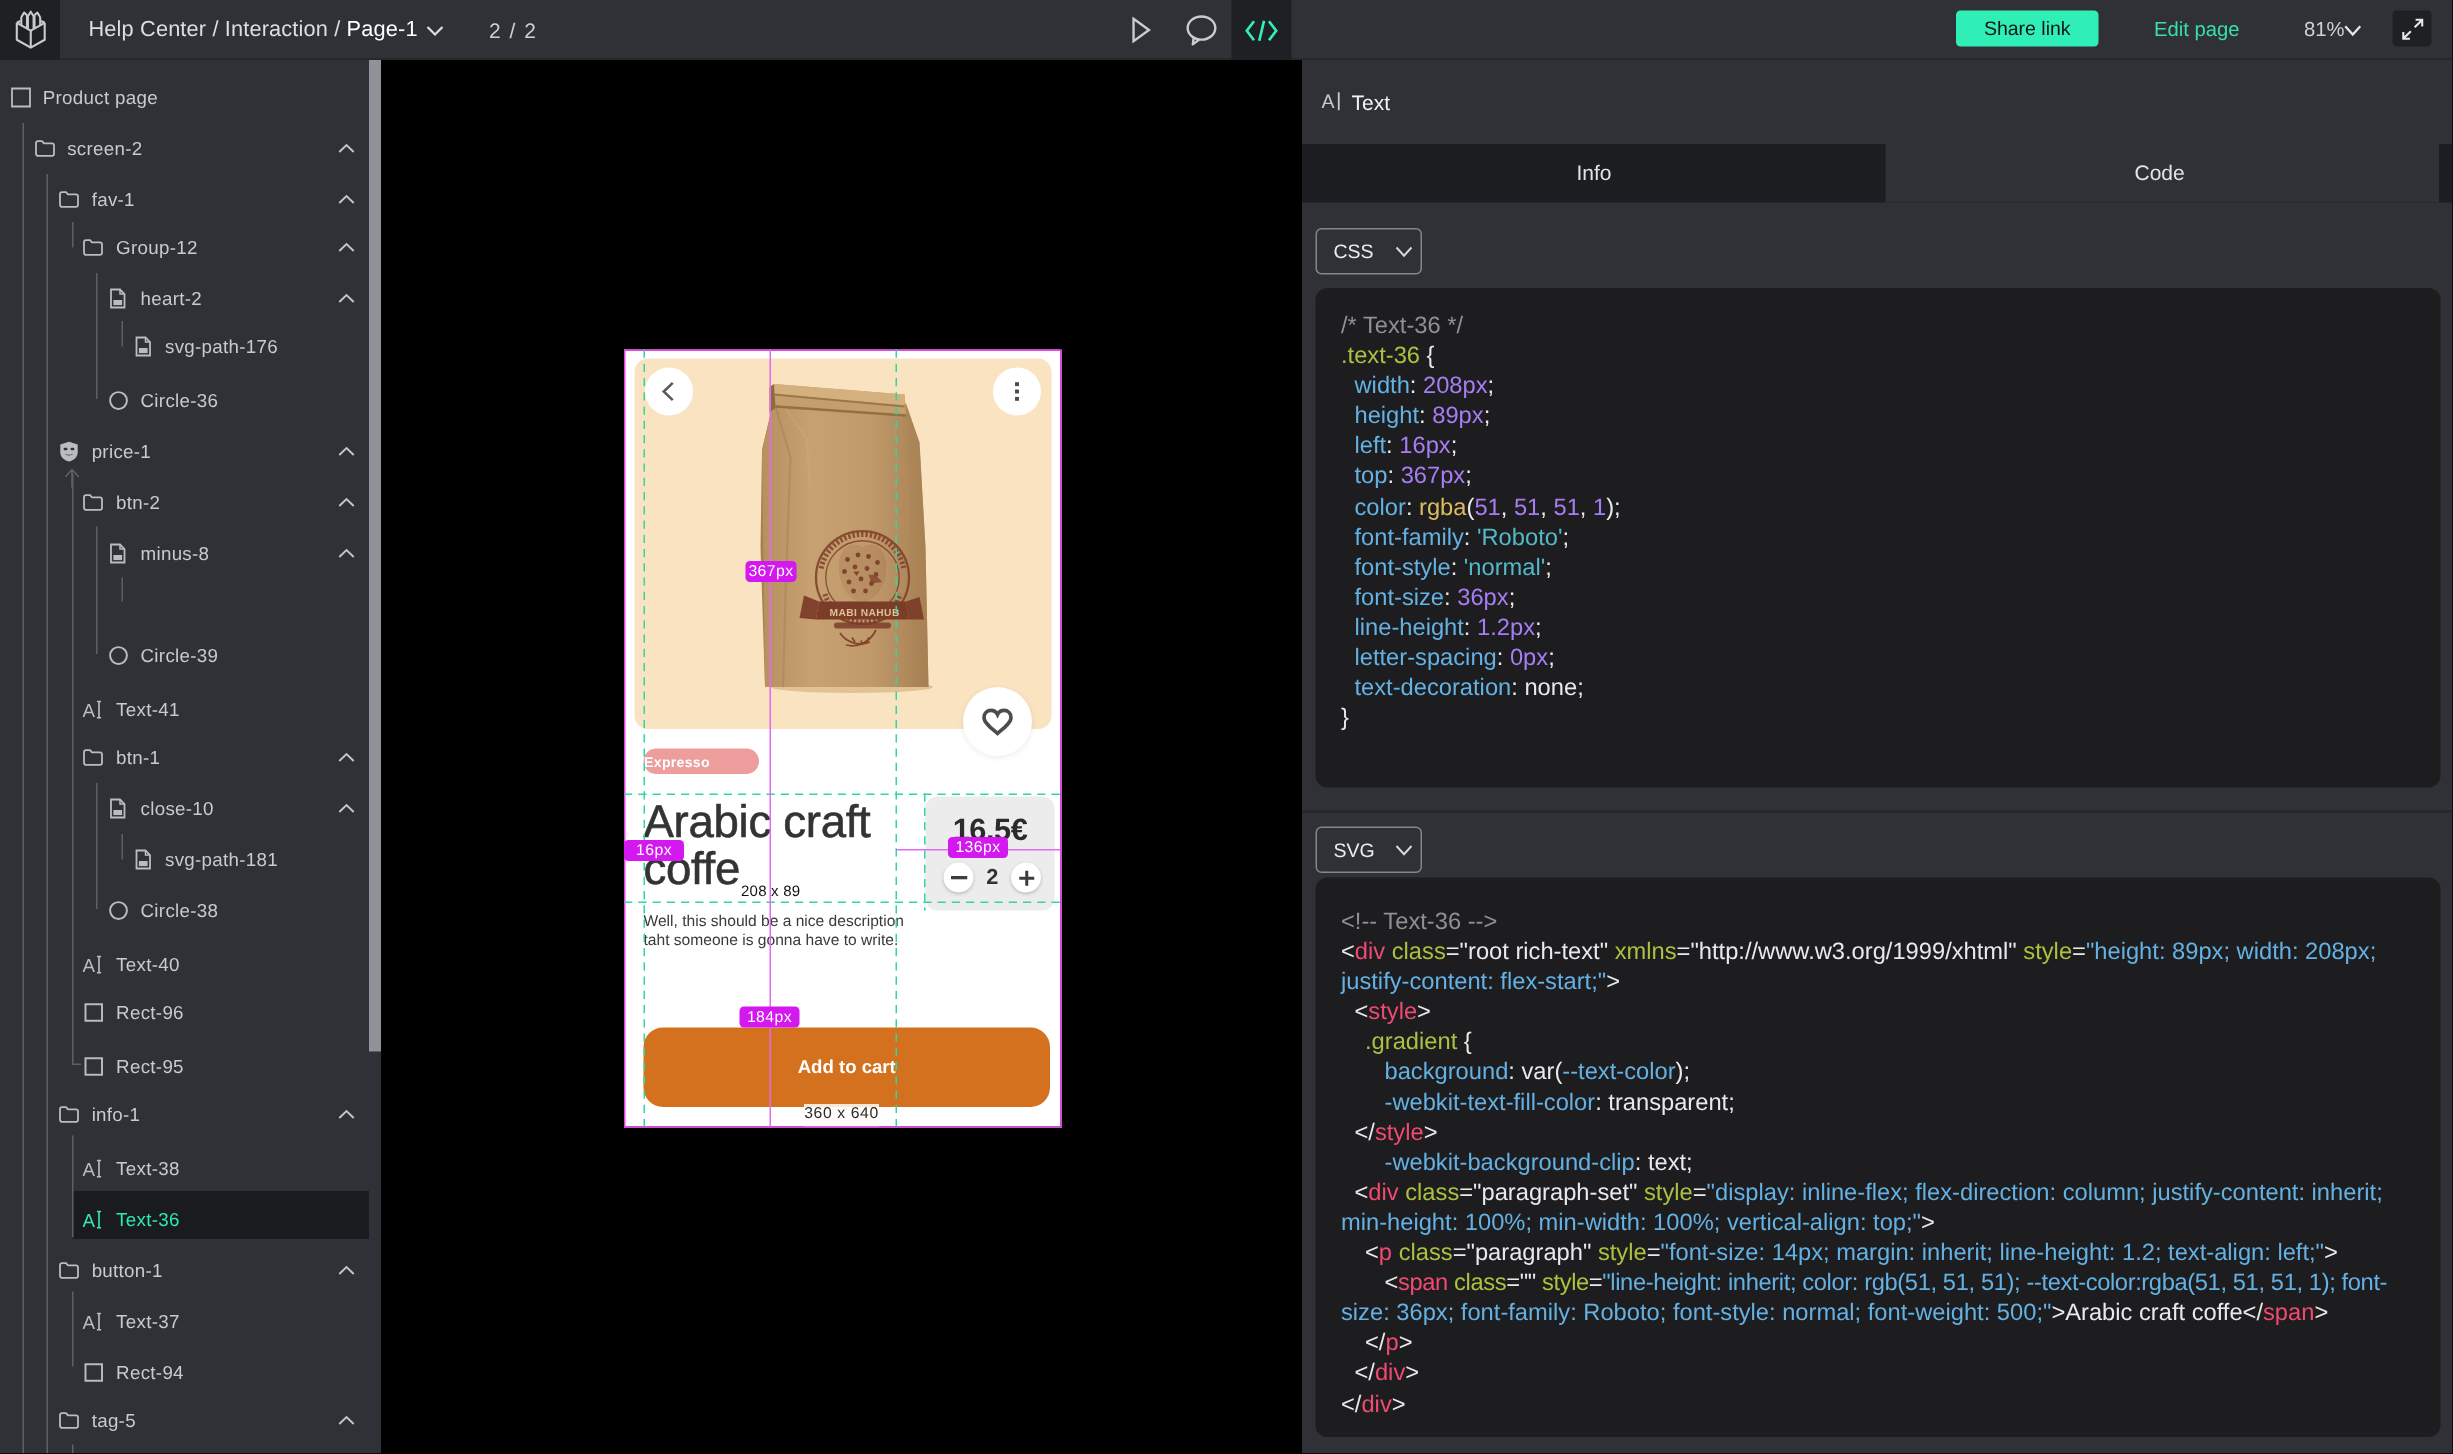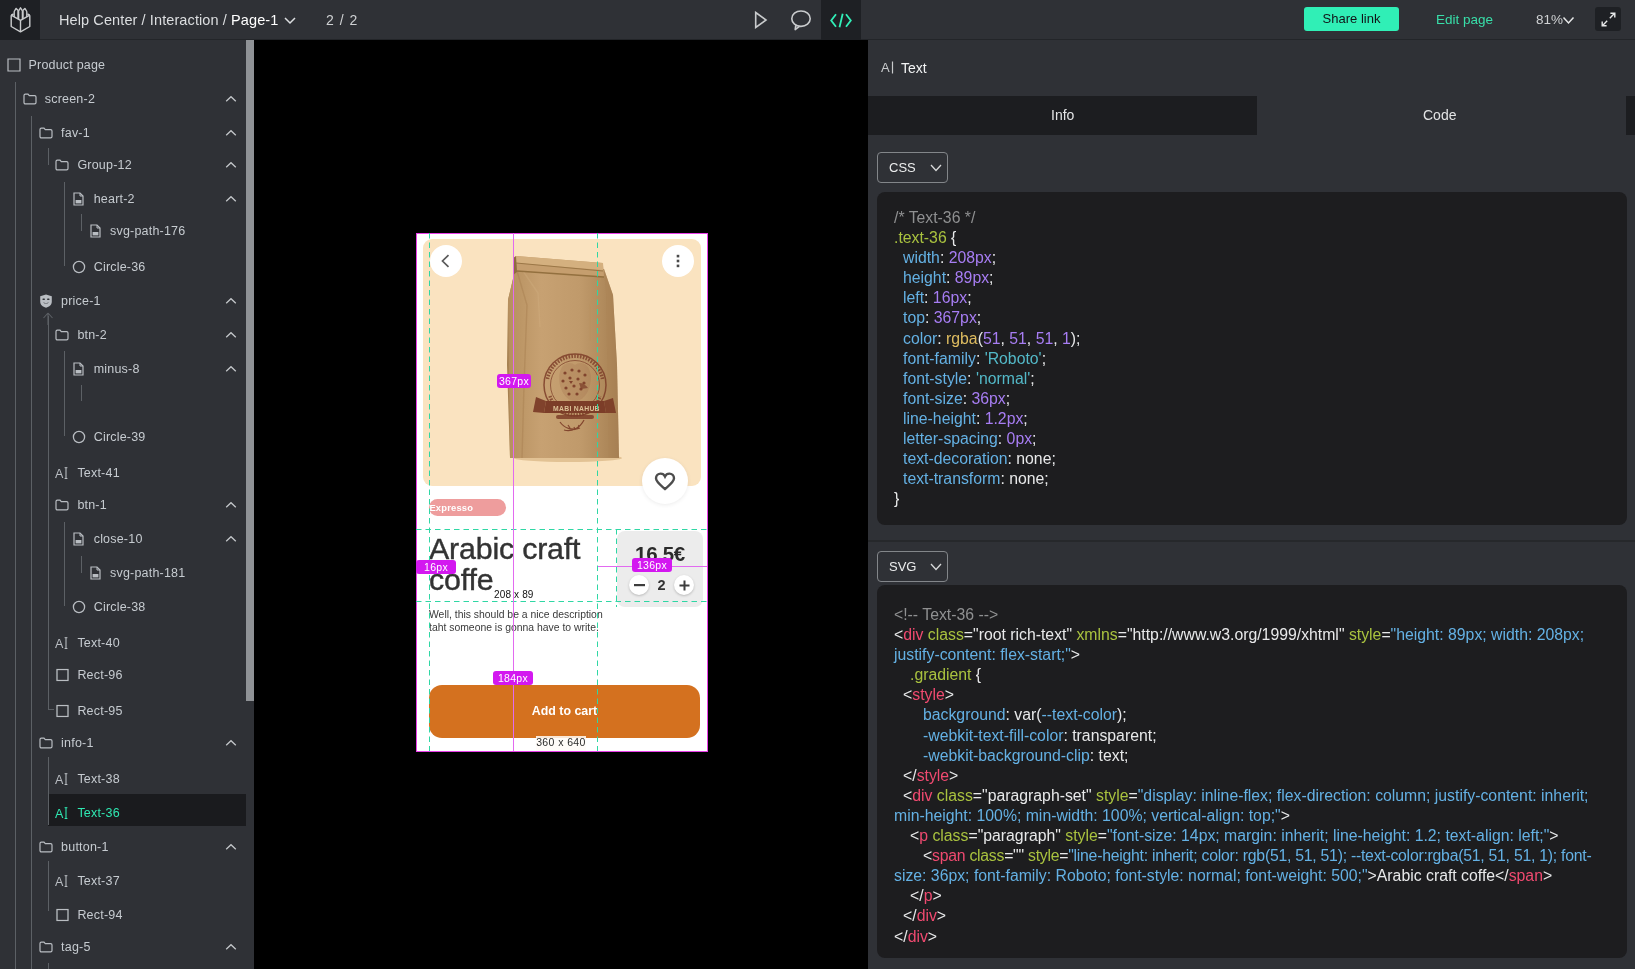--- a/index.html
+++ b/index.html
@@ -495,38 +495,37 @@
 <div class="ln" style="padding-left:9px"><span class="k">height</span>: <span class="n">89px</span>;</div>
 <div class="ln" style="padding-left:9px"><span class="k">left</span>: <span class="n">16px</span>;</div>
 <div class="ln" style="padding-left:9px"><span class="k">top</span>: <span class="n">367px</span>;</div>
 <div class="ln" style="padding-left:9px"><span class="k">color</span>: <span class="f">rgba</span>(<span class="n">51</span>, <span class="n">51</span>, <span class="n">51</span>, <span class="n">1</span>);</div>
 <div class="ln" style="padding-left:9px"><span class="k">font-family</span>: <span class="str">'Roboto'</span>;</div>
 <div class="ln" style="padding-left:9px"><span class="k">font-style</span>: <span class="str">'normal'</span>;</div>
 <div class="ln" style="padding-left:9px"><span class="k">font-size</span>: <span class="n">36px</span>;</div>
 <div class="ln" style="padding-left:9px"><span class="k">line-height</span>: <span class="n">1.2px</span>;</div>
 <div class="ln" style="padding-left:9px"><span class="k">letter-spacing</span>: <span class="n">0px</span>;</div>
 <div class="ln" style="padding-left:9px"><span class="k">text-decoration</span>: none;</div>
-<div class="ln" style="padding-left:9px"><span class="k">text-transform</span>: none;</div>
 <div class="ln">}</div>
 </div>
     <div id="rdiv"></div>
     <div class="sel-box" style="left:9px;top:511px;">SVG</div>
     <svg class="abs" style="left:62px;top:523px" width="12" height="8" viewBox="0 0 12 8">
         <path d="M1 1 L6 6.5 L11 1" stroke="#d8d9da" stroke-width="1.3" fill="none"></path>
       </svg>
     <div class="codeblk" id="svgblk" style="top:545px;height:373px;padding:20px 0 0 17px;">
 <div class="ln"><span class="c">&lt;!-- Text-36 --&gt;</span></div>
 <div class="ln">&lt;<span class="t">div</span> <span class="s">class</span>="root rich-text" <span class="s">xmlns</span>="http://www.w3.org/1999/xhtml" <span class="s">style</span>=<span class="k">"height: 89px; width: 208px;</span></div>
 <div class="ln"><span class="k">justify-content: flex-start;"</span>&gt;</div>
+<div class="ln" style="padding-left:9px">&lt;<span class="t">style</span>&gt;</div>
 <div class="ln" style="padding-left:16px"><span class="s">.gradient</span> {</div>
-<div class="ln" style="padding-left:9px">&lt;<span class="t">style</span>&gt;</div>
 <div class="ln" style="padding-left:29px"><span class="k">background</span>: var(<span class="k">--text-color</span>);</div>
 <div class="ln" style="padding-left:29px"><span class="k">-webkit-text-fill-color</span>: transparent;</div>
+<div class="ln" style="padding-left:9px">&lt;/<span class="t">style</span>&gt;</div>
 <div class="ln" style="padding-left:29px"><span class="k">-webkit-background-clip</span>: text;</div>
-<div class="ln" style="padding-left:9px">&lt;/<span class="t">style</span>&gt;</div>
 <div class="ln" style="padding-left:9px">&lt;<span class="t">div</span> <span class="s">class</span>="paragraph-set" <span class="s">style</span>=<span class="k">"display: inline-flex; flex-direction: column; justify-content: inherit;</span></div>
 <div class="ln"><span class="k">min-height: 100%; min-width: 100%; vertical-align: top;"</span>&gt;</div>
 <div class="ln" style="padding-left:16px">&lt;<span class="t">p</span> <span class="s">class</span>="paragraph" <span class="s">style</span>=<span class="k">"font-size: 14px; margin: inherit; line-height: 1.2; text-align: left;"</span>&gt;</div>
 <div class="ln" style="padding-left:29px;letter-spacing:-0.25px">&lt;<span class="t">span</span> <span class="s">class</span>="" <span class="s">style</span>=<span class="k">"line-height: inherit; color: rgb(51, 51, 51); --text-color:rgba(51, 51, 51, 1); font-</span></div>
 <div class="ln"><span class="k">size: 36px; font-family: Roboto; font-style: normal; font-weight: 500;"</span>&gt;Arabic craft coffe&lt;/<span class="t">span</span>&gt;</div>
 <div class="ln" style="padding-left:16px">&lt;/<span class="t">p</span>&gt;</div>
 <div class="ln" style="padding-left:9px">&lt;/<span class="t">div</span>&gt;</div>
 <div class="ln">&lt;/<span class="t">div</span>&gt;</div>
 </div>
   </div>

